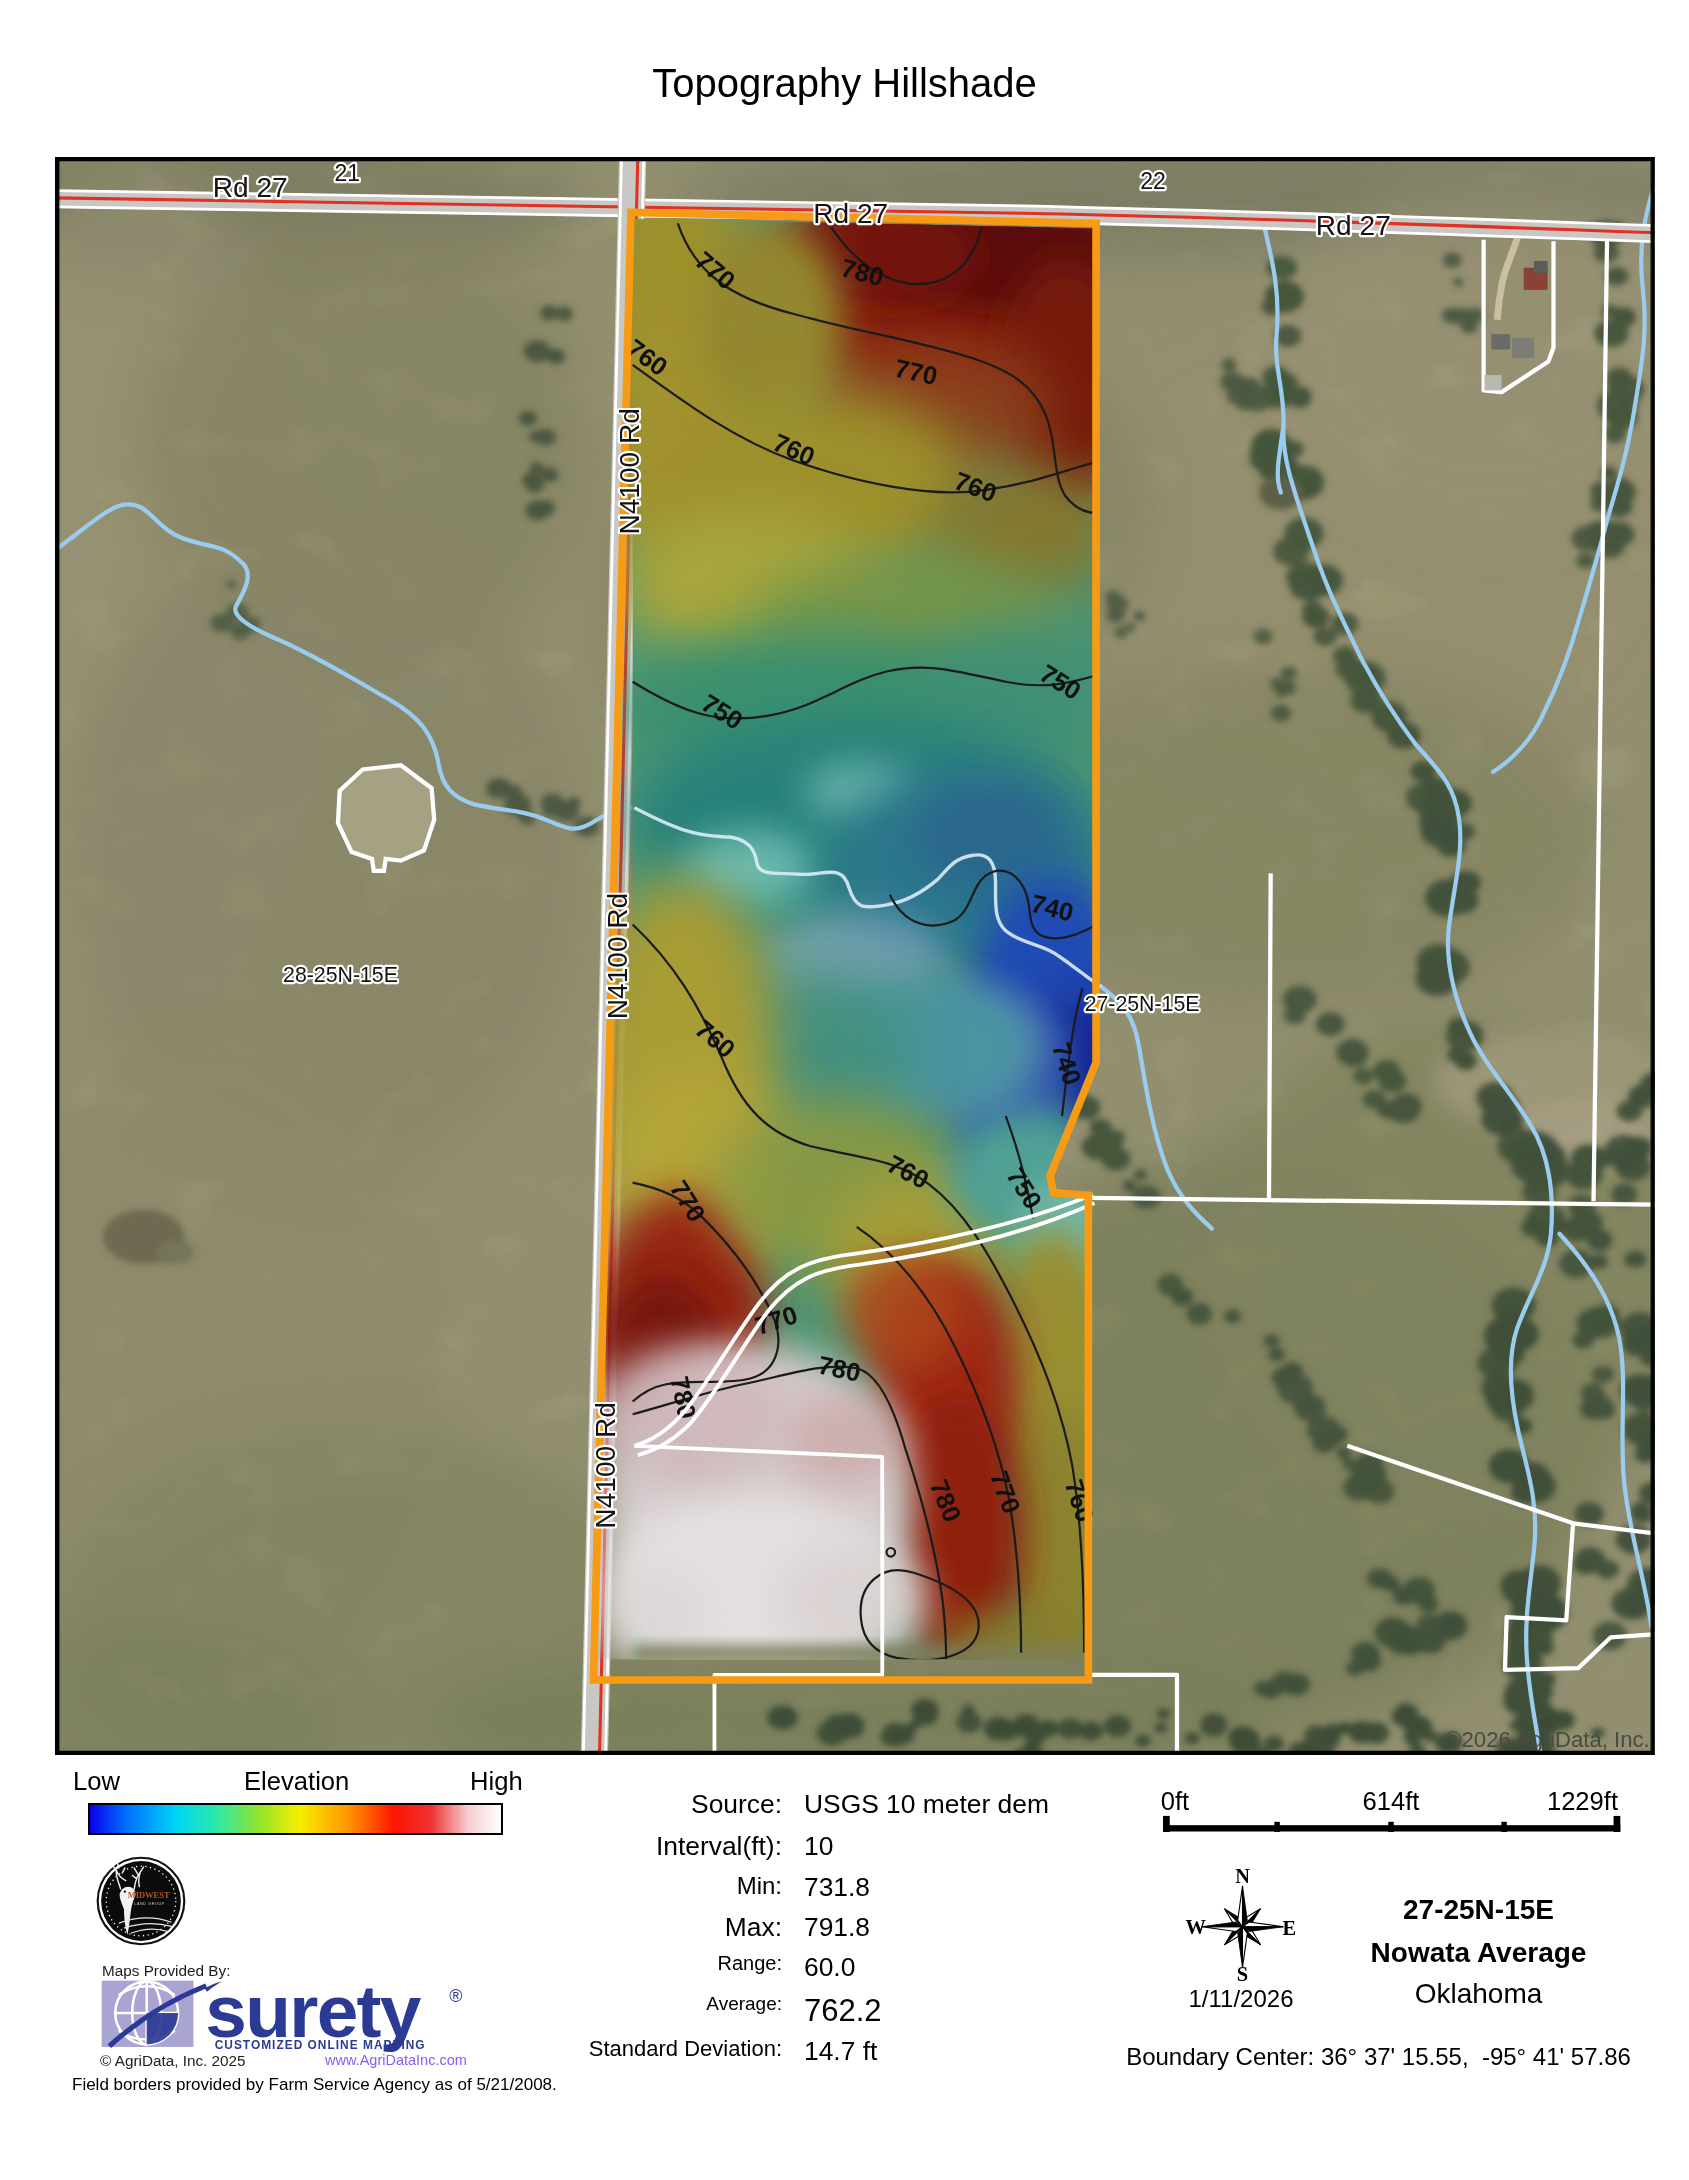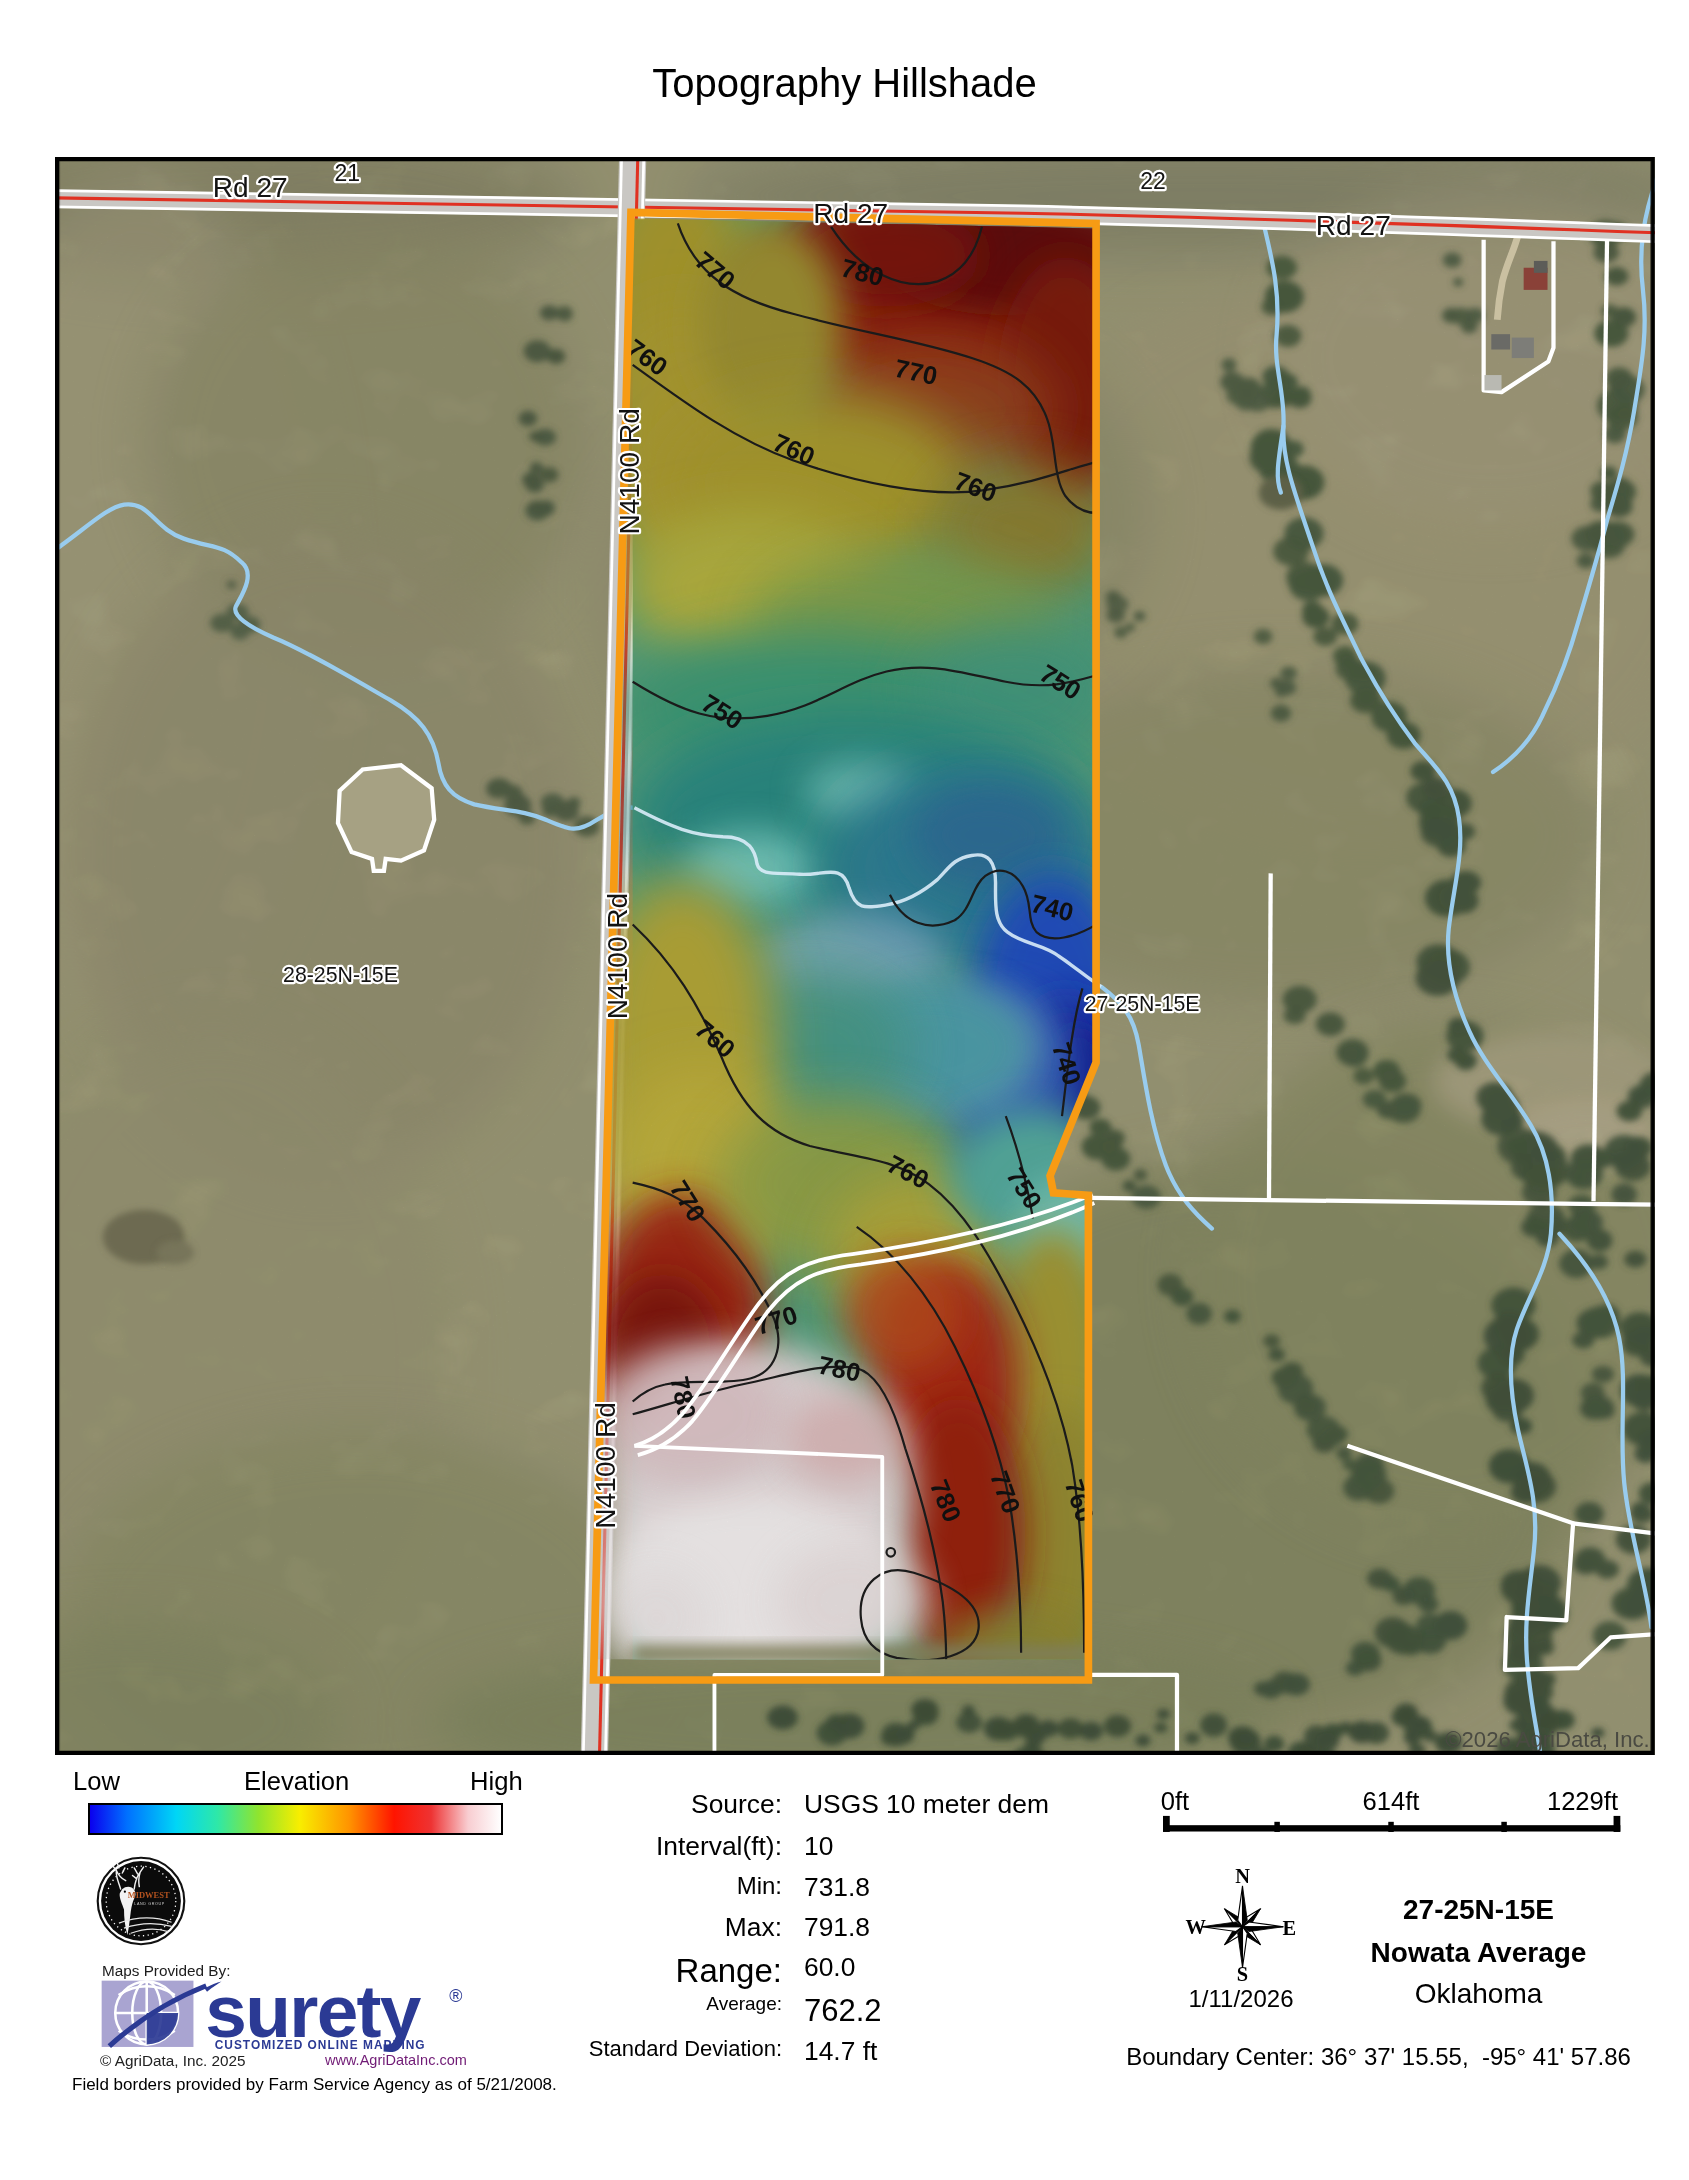--- a/index.html
+++ b/index.html
@@ -707,32 +707,32 @@
 <path d="M139,2342 A58 58 0 0 1 205,2342 M139,2384 A58 58 0 0 0 205,2384"></path>
 </g>
 <path d="M172,2363 L209,2363 A37 37 0 0 1 172,2400 Z" fill="#2b3a94" opacity="0.92"></path>
 <path d="M128,2402 C158,2375 196,2349 242,2331" stroke="#2b3a94" stroke-width="6" fill="none"></path>
 <path d="M240,2334 C248,2330 254,2327 260,2326 C252,2331 248,2334 243,2338 Z" fill="#2b3a94"></path>
 <text x="241" y="2391" fill="#2b3a94" font-size="88" font-weight="bold" letter-spacing="-2">surety</text>
 <text x="528" y="2350" fill="#2b3a94" font-size="21">®</text>
 <text x="252" y="2405" fill="#2b3a94" font-size="14" font-weight="bold" letter-spacing="1.2">CUSTOMIZED ONLINE MAPPING</text>
 </svg>
 <div class="abs" style="left:100px;top:2052px;font-size:15.3px;color:#222">© AgriData, Inc. 2025</div>
-<div class="abs" style="left:325px;top:2052px;font-size:14.5px;color:#701a75">www.AgriDataInc.com</div>
+<div class="abs" style="left:325px;top:2052px;font-size:14.5px;color:#8b5cf6">www.AgriDataInc.com</div>
 <div class="abs" style="left:72px;top:2075px;font-size:17px">Field borders provided by Farm Service Agency as of 5/21/2008.</div>
 
 <div class="abs" style="left:0;top:1789px;width:782px;text-align:right;font-size:26.4px">Source:</div>
 <div class="abs" style="left:804px;top:1789px;font-size:26.4px">USGS 10 meter dem</div>
 <div class="abs" style="left:0;top:1831px;width:782px;text-align:right;font-size:26.4px">Interval(ft):</div>
 <div class="abs" style="left:804px;top:1831px;font-size:26.4px">10</div>
 <div class="abs" style="left:0;top:1872px;width:782px;text-align:right;font-size:24px">Min:</div>
 <div class="abs" style="left:804px;top:1872px;font-size:26.4px">731.8</div>
 <div class="abs" style="left:0;top:1912px;width:782px;text-align:right;font-size:26.4px">Max:</div>
 <div class="abs" style="left:804px;top:1912px;font-size:26.4px">791.8</div>
-<div class="abs" style="left:0;top:1952px;width:782px;text-align:right;font-size:33px">Range:</div>
+<div class="abs" style="left:0;top:1952px;width:782px;text-align:right;font-size:20px">Range:</div>
 <div class="abs" style="left:804px;top:1952px;font-size:26.4px">60.0</div>
 <div class="abs" style="left:0;top:1993px;width:782px;text-align:right;font-size:19px">Average:</div>
 <div class="abs" style="left:804px;top:1993px;font-size:31px">762.2</div>
 <div class="abs" style="left:0;top:2036px;width:782px;text-align:right;font-size:22px">Standard Deviation:</div>
 <div class="abs" style="left:804px;top:2036px;font-size:26.4px">14.7 ft</div>
 
 <div class="abs" style="left:1141px;top:1787px;width:68px;text-align:center;font-size:25.6px">0ft</div>
 <div class="abs" style="left:1340px;top:1787px;width:102px;text-align:center;font-size:25.6px">614ft</div>
 <div class="abs" style="left:1523px;top:1787px;width:119px;text-align:center;font-size:25.6px">1229ft</div>
 <svg class="abs" style="left:1154px;top:1810px" width="477" height="27" viewBox="1355 2125 560 32">

